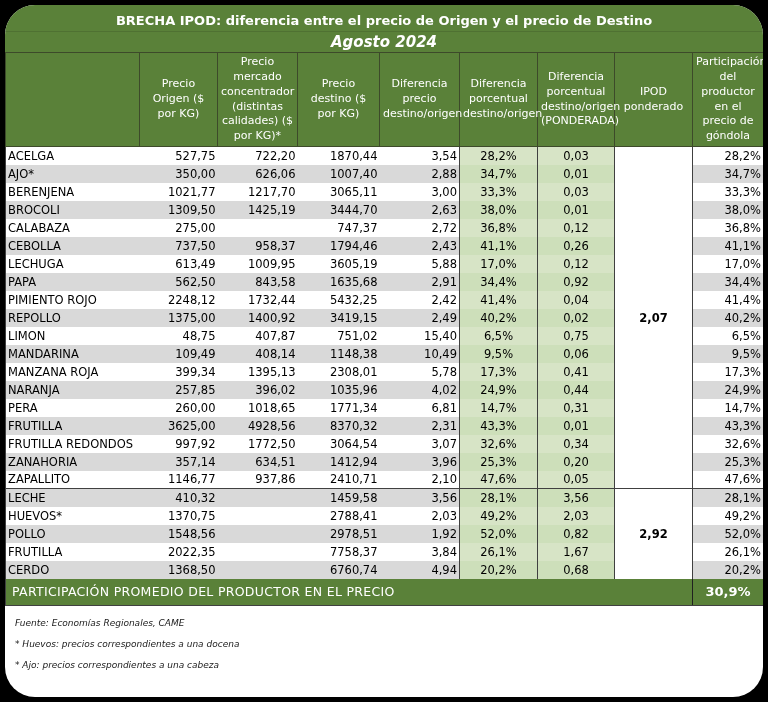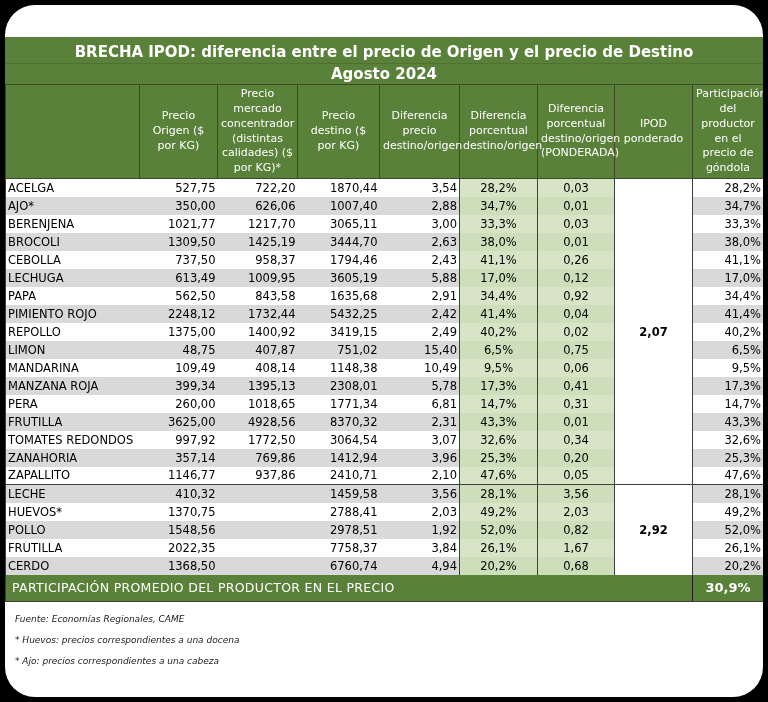--- a/index.html
+++ b/index.html
@@ -10,25 +10,24 @@
   }
   .card{
     position:absolute;left:5px;top:5px;width:758px;height:692px;
     background:#fff;border-radius:30px;overflow:hidden;
   }
   .titlebar{
     background:#5a8139;color:#fff;text-align:center;font-weight:bold;
     height:47px;box-sizing:border-box;
   }
   .title-line1{
-    font-size:15px;padding-top:5px;height:21px;line-height:21px;
+    font-size:13px;padding-top:5px;height:21px;line-height:21px;
     border-bottom:1px solid rgba(0,0,0,0.12);
-    margin-top:32px;
-  }
-  .title-line2{font-size:15px;height:20px;line-height:20px;}
+  }
+  .title-line2{font-size:15px;height:20px;line-height:20px;font-style:italic;}
   table.ipod{
     border-collapse:collapse;table-layout:fixed;width:758px;
     border-left:1px solid #404040;border-right:1px solid #404040;
   }
   table.ipod th{
     background:#5a8139;color:#fff;font-weight:normal;font-size:11px;
     border:1px solid #3d4a2a;vertical-align:middle;text-align:center;
     height:62px;padding:2px 3px;line-height:1.35;box-sizing:border-box;
   }
   table.ipod td{
@@ -143,20 +142,31 @@
           <td class="c-num">1309,50</td>
           <td class="c-num">1425,19</td>
           <td class="c-num">3444,70</td>
           <td class="c-dif">2,63</td>
           <td class="c-pct">38,0%</td>
           <td class="c-pond">0,01</td>
           <td class="c-ipod"></td>
           <td class="c-part">38,0%</td>
         </tr>
         <tr>
+          <td class="c-label">CALABAZA</td>
+          <td class="c-num">275,00</td>
+          <td class="c-num"></td>
+          <td class="c-num">747,37</td>
+          <td class="c-dif">2,72</td>
+          <td class="c-pct">36,8%</td>
+          <td class="c-pond">0,12</td>
+          <td class="c-ipod"></td>
+          <td class="c-part">36,8%</td>
+        </tr>
+        <tr>
           <td class="c-label">CEBOLLA</td>
           <td class="c-num">737,50</td>
           <td class="c-num">958,37</td>
           <td class="c-num">1794,46</td>
           <td class="c-dif">2,43</td>
           <td class="c-pct">41,1%</td>
           <td class="c-pond">0,26</td>
           <td class="c-ipod"></td>
           <td class="c-part">41,1%</td>
         </tr>
@@ -231,20 +241,31 @@
           <td class="c-num">399,34</td>
           <td class="c-num">1395,13</td>
           <td class="c-num">2308,01</td>
           <td class="c-dif">5,78</td>
           <td class="c-pct">17,3%</td>
           <td class="c-pond">0,41</td>
           <td class="c-ipod"></td>
           <td class="c-part">17,3%</td>
         </tr>
         <tr>
+          <td class="c-label">NARANJA</td>
+          <td class="c-num">257,85</td>
+          <td class="c-num">396,02</td>
+          <td class="c-num">1035,96</td>
+          <td class="c-dif">4,02</td>
+          <td class="c-pct">24,9%</td>
+          <td class="c-pond">0,44</td>
+          <td class="c-ipod"></td>
+          <td class="c-part">24,9%</td>
+        </tr>
+        <tr>
           <td class="c-label">PERA</td>
           <td class="c-num">260,00</td>
           <td class="c-num">1018,65</td>
           <td class="c-num">1771,34</td>
           <td class="c-dif">6,81</td>
           <td class="c-pct">14,7%</td>
           <td class="c-pond">0,31</td>
           <td class="c-ipod"></td>
           <td class="c-part">14,7%</td>
         </tr>
@@ -253,34 +274,34 @@
           <td class="c-num">3625,00</td>
           <td class="c-num">4928,56</td>
           <td class="c-num">8370,32</td>
           <td class="c-dif">2,31</td>
           <td class="c-pct">43,3%</td>
           <td class="c-pond">0,01</td>
           <td class="c-ipod"></td>
           <td class="c-part">43,3%</td>
         </tr>
         <tr>
-          <td class="c-label">TOMATES REDONDOS</td>
+          <td class="c-label">FRUTILLA REDONDOS</td>
           <td class="c-num">997,92</td>
           <td class="c-num">1772,50</td>
           <td class="c-num">3064,54</td>
           <td class="c-dif">3,07</td>
           <td class="c-pct">32,6%</td>
           <td class="c-pond">0,34</td>
           <td class="c-ipod"></td>
           <td class="c-part">32,6%</td>
         </tr>
         <tr>
           <td class="c-label">ZANAHORIA</td>
           <td class="c-num">357,14</td>
-          <td class="c-num">769,86</td>
+          <td class="c-num">634,51</td>
           <td class="c-num">1412,94</td>
           <td class="c-dif">3,96</td>
           <td class="c-pct">25,3%</td>
           <td class="c-pond">0,20</td>
           <td class="c-ipod"></td>
           <td class="c-part">25,3%</td>
         </tr>
         <tr>
           <td class="c-label">ZAPALLITO</td>
           <td class="c-num">1146,77</td>

